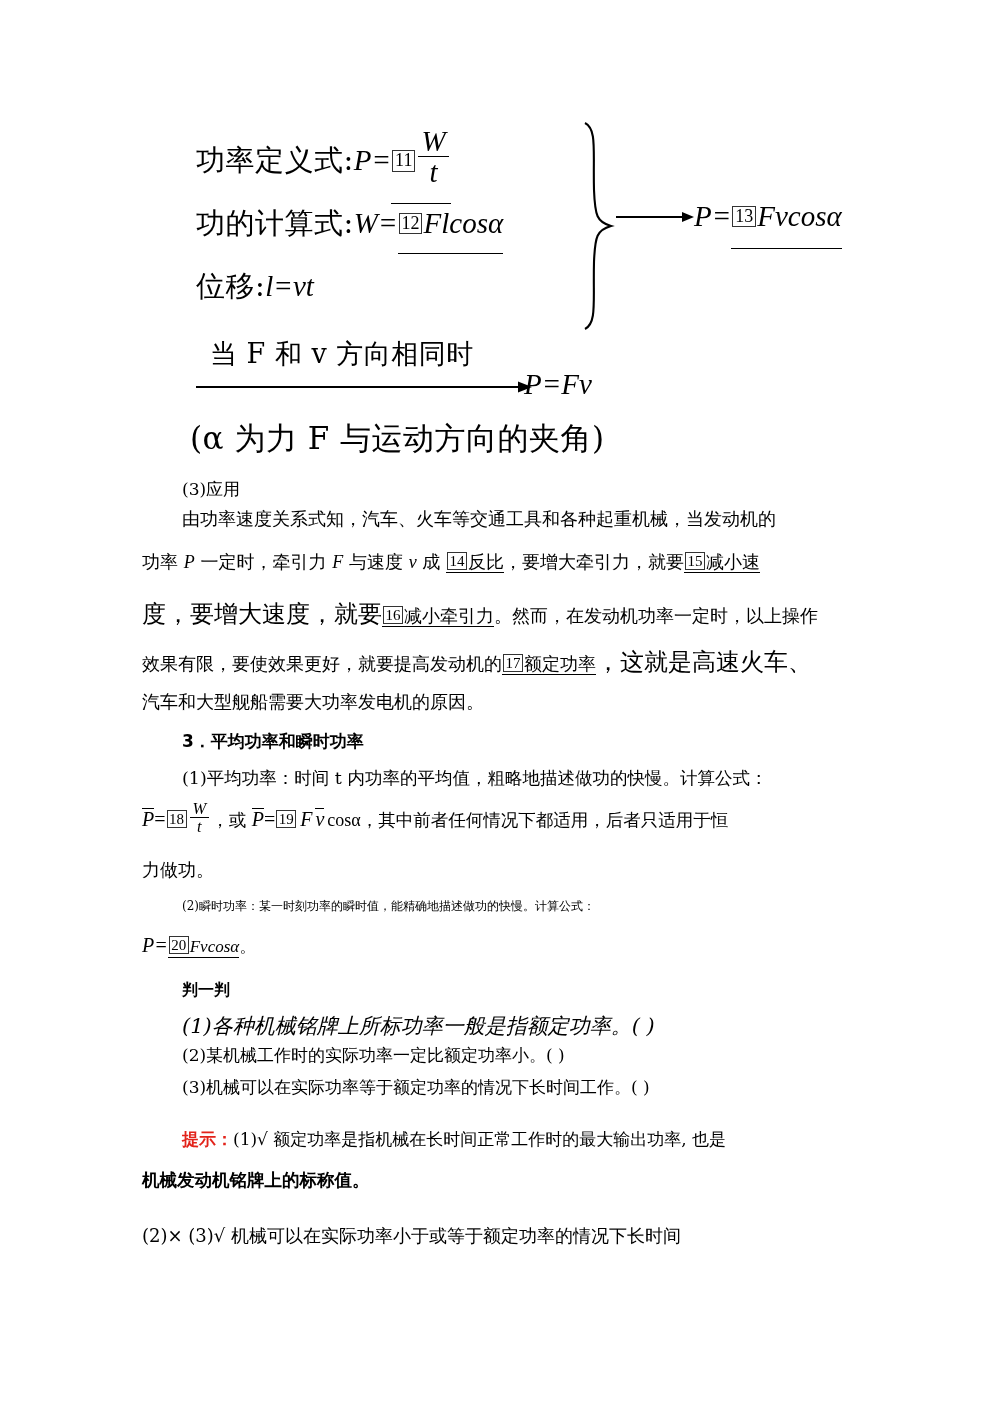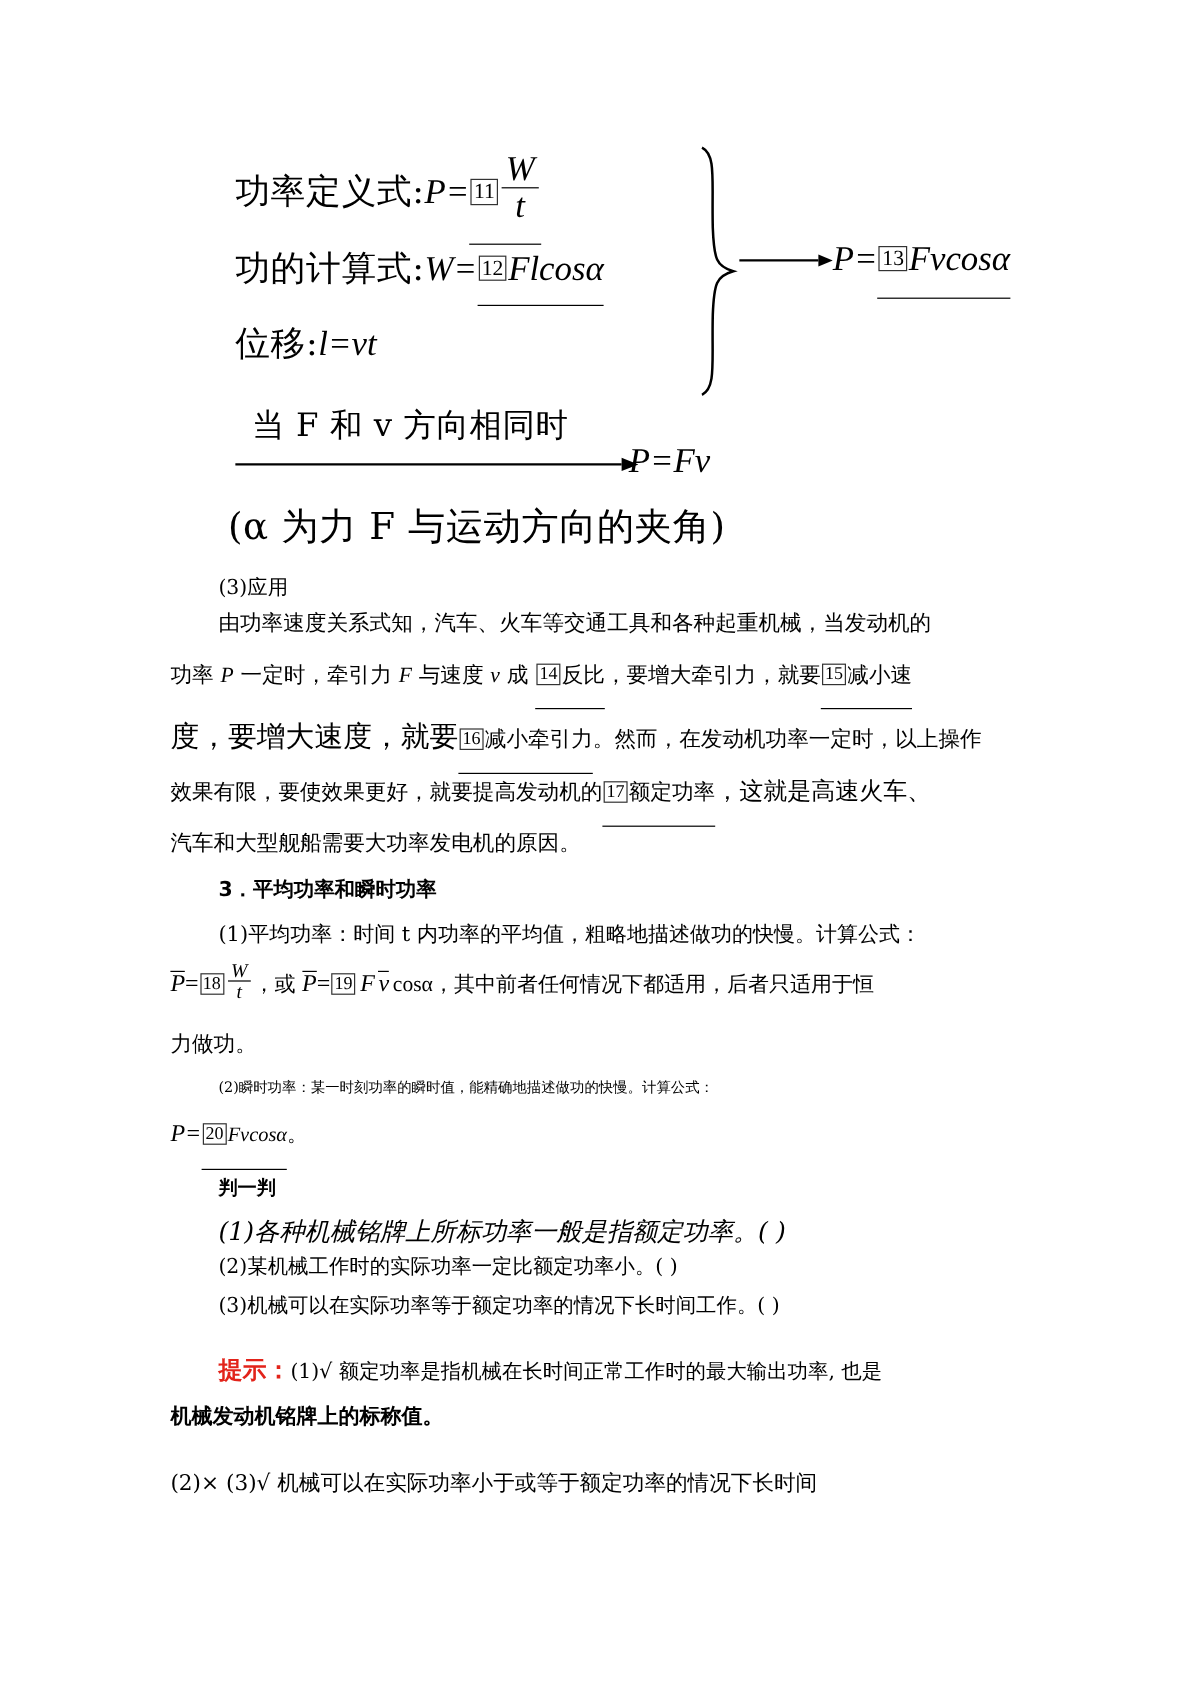--- a/index.html
+++ b/index.html
@@ -70,21 +70,21 @@
     vertical-align: -0.42em;
     text-align: center;
     line-height: 1.05;
     margin: 0 2px;
   }
   .frac .num { display: block; padding: 0 3px; }
   .frac .den { display: block; border-top: 1.6px solid #000; padding: 0 3px; }
   .frac.small { font-size: 0.82em; vertical-align: -0.38em; }
 
   
-  .ansu { border-bottom: 1.5px solid #000; padding-bottom: 18px; }
+  .ansu { border-bottom: 1.5px solid #000; padding-bottom: 1px; }
 
   
   .ans-underline { border-bottom: 1.6px solid #000; padding-bottom: 15px; display: inline-block; }
 
   
   .brace {
     position: absolute;
     left: 385px;
     top: 16px;
     width: 34px;
@@ -229,21 +229,21 @@
 
     <div class="t" style="left:0px; top:72px;">
       <span class="ln serif" style="font-size:18px;">功率 </span><span class="ital" style="font-size:18px;">P</span><span class="ln serif" style="font-size:18px;"> 一定时，牵引力 </span><span class="ital" style="font-size:18px;">F</span><span class="ln serif" style="font-size:18px;"> 与速度 </span><span class="ital" style="font-size:18px;">v</span><span class="ln serif" style="font-size:18px;"> 成 </span><span class="ansu"><span class="numbox sm">14</span><span class="ln serif" style="font-size:18px;">反比</span></span><span class="ln serif" style="font-size:18px;">，要增大牵引力，就要</span><span class="ansu"><span class="numbox sm">15</span><span class="ln serif" style="font-size:18px;">减小速</span></span>
     </div>
 
     <div class="t" style="left:0px; top:120px;">
       <span class="ln serif" style="font-size:24px;">度，要增大速度，就要</span><span class="ansu"><span class="numbox sm">16</span><span class="ln serif" style="font-size:18px;">减小牵引力</span></span><span class="ln serif" style="font-size:18px;">。然而，在发动机功率一定时，以上操作</span>
     </div>
 
     <div class="t" style="left:0px; top:168px;">
-      <span class="ln serif" style="font-size:18px;">效果有限，要使效果更好，就要提高发动机的</span><span class="ansu"><span class="numbox sm">17</span><span class="ln serif" style="font-size:18px;">额定功率</span></span><span class="ln serif" style="font-size:20px;margin-top:12px;">，这就是高速火车、</span>
+      <span class="ln serif" style="font-size:18px;">效果有限，要使效果更好，就要提高发动机的</span><span class="ansu"><span class="numbox sm">17</span><span class="ln serif" style="font-size:18px;">额定功率</span></span><span class="ln serif" style="font-size:24px;margin-top:12px;">，这就是高速火车、</span>
     </div>
 
     <div class="t ln serif" style="left:0px; top:212px; font-size:18px;">汽车和大型舰船需要大功率发电机的原因。</div>
 
     <div class="t ln bold" style="left:40px; top:252px; font-size:17px; font-family:'DejaVu Sans','Liberation Sans',sans-serif;">3．平均功率和瞬时功率</div>
 
     <div class="t ln serif" style="left:40px; top:288px; font-size:17.5px;">(1)平均功率：时间 t 内功率的平均值，粗略地描述做功的快慢。计算公式：</div>
 
     <div class="t" style="left:0px; top:322px; font-size:20px;">
       <span class="ital ovl">P</span><span class="mathup">=</span><span class="numbox sm">18</span><span class="frac small"><span class="num ital">W</span><span class="den ital">t</span></span><span class="ln serif" style="font-size:17.5px;">，或 </span><span class="ital ovl">P</span><span class="mathup">=</span><span class="numbox sm">19</span><span class="ital" style="margin-left:3px;">F</span><span class="ital ovl" style="margin-left:3px;">v</span><span class="mathup" style="margin-left:3px; font-size:0.9em;">cosα</span><span class="ln serif" style="font-size:17.5px;">，其中前者任何情况下都适用，后者只适用于恒</span>
@@ -257,21 +257,21 @@
       <span class="ital">P=</span><span class="ansu"><span class="numbox sm">20</span><span class="ital" style="font-size:17px;">Fvcosα</span></span><span class="ln serif" style="font-size:17px;">。</span>
     </div>
 
     <div class="t ln bold" style="left:40px; top:502px; font-size:16px; font-family:'DejaVu Sans','Liberation Sans',sans-serif;">判一判</div>
 
     <div class="t ln serif" style="left:40px; top:534px; font-size:21px;font-style:italic;">(1)各种机械铭牌上所标功率一般是指额定功率。(      )</div>
     <div class="t ln serif" style="left:40px; top:566px; font-size:17px;">(2)某机械工作时的实际功率一定比额定功率小。(      )</div>
     <div class="t ln serif" style="left:40px; top:598px; font-size:17px;">(3)机械可以在实际功率等于额定功率的情况下长时间工作。(      )</div>
 
     <div class="t" style="left:40px; top:650px;">
-      <span class="ln bold red" style="font-size:20px; font-family:'DejaVu Sans','Liberation Sans',sans-serif;">提示：</span><span class="ln serif" style="font-size:17px;">(1)√    额定功率是指机械在长时间正常工作时的最大输出功率, 也是</span>
+      <span class="ln bold red" style="font-size:17px; font-family:'DejaVu Sans','Liberation Sans',sans-serif;">提示：</span><span class="ln serif" style="font-size:17px;">(1)√    额定功率是指机械在长时间正常工作时的最大输出功率, 也是</span>
     </div>
 
     <div class="t ln bold" style="left:0px; top:690px; font-size:17.5px; font-family:'DejaVu Sans','Liberation Sans',sans-serif;">机械发动机铭牌上的标称值。</div>
 
     <div class="t ln serif" style="left:0px; top:746px; font-size:18px;">(2)×   (3)√    机械可以在实际功率小于或等于额定功率的情况下长时间</div>
 
   </div>
 </div>
 
 </body></html>

